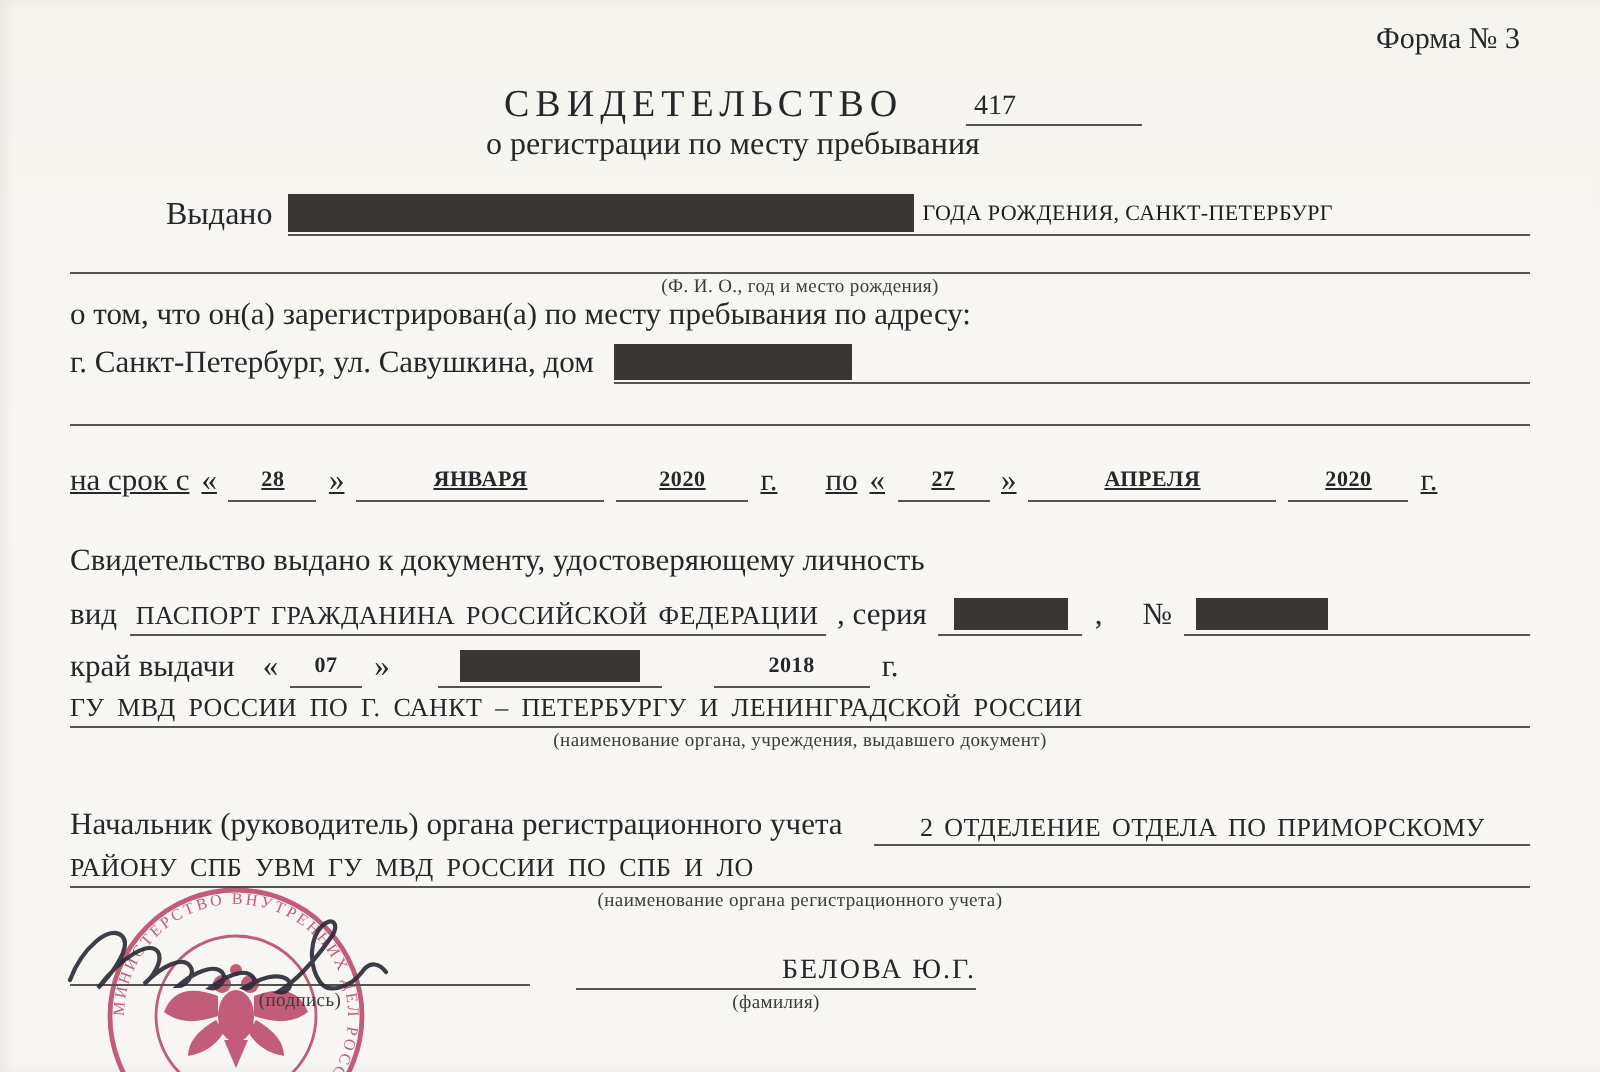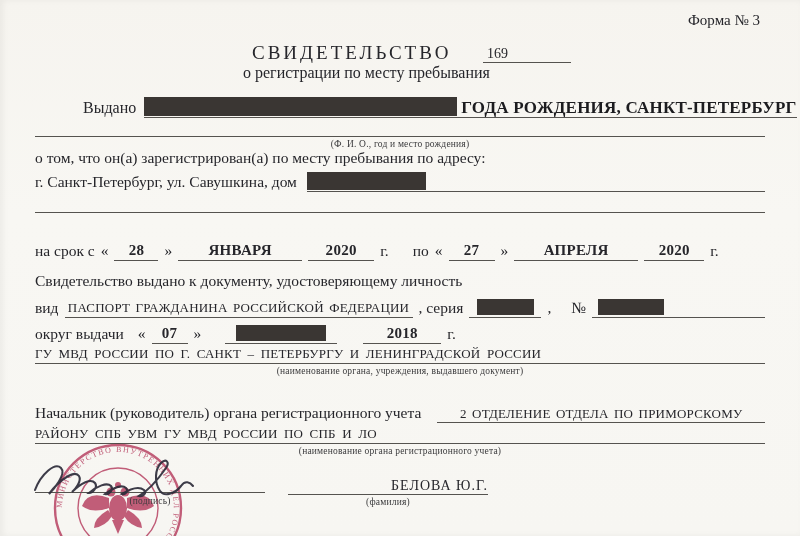--- a/index.html
+++ b/index.html
@@ -11,39 +11,39 @@
     box-shadow:inset 3px 0 6px rgba(0,0,0,.05);
   }
   .abs{position:absolute;}
   .rule{position:absolute;border-top:1px solid #55534f;height:0;}
   .cap{font-size:9.5px;color:#3a3a3c;letter-spacing:.2px;white-space:nowrap;}
   .center{left:0;right:0;text-align:center;}
   .row{position:absolute;display:flex;align-items:flex-end;column-gap:6px;height:22px;white-space:nowrap;}
   .lbl{font-size:15.5px;line-height:20px;}
   .ufield{border-bottom:1px solid #55534f;display:flex;align-items:flex-end;justify-content:center;height:100%;box-sizing:border-box;}
   .ufield.left{justify-content:flex-start;}
-  .val{font-size:15px;font-weight:bold;line-height:19px;letter-spacing:.3px;}
+  .val{font-size:11px;font-weight:bold;line-height:19px;letter-spacing:.3px;}
   .val-n{font-size:13px;line-height:19px;letter-spacing:.2px;word-spacing:2px;}
   .bar{background:#3a3633;display:inline-block;align-self:center;}
   .quote{font-size:15.5px;line-height:20px;}
   .capsline{font-size:13px;letter-spacing:.2px;word-spacing:3px;white-space:nowrap;}
   .title{font-size:19px;letter-spacing:3px;}
   .subtitle{font-size:16px;}
   .formlabel{font-size:15px;}
-  .boldcaps{font-size:17px;font-weight:bold;letter-spacing:.2px;color:#1c1c1f;line-height:19px;}
+  .boldcaps{font-size:11px;font-weight:normal;letter-spacing:.2px;color:#1c1c1f;line-height:19px;}
 </style>
 </head>
 <body>
 
 <div class="page">
 
   <div class="abs formlabel" style="right:40px;top:12px;">Форма № 3</div>
   <div class="abs title" style="left:252px;top:42px;">СВИДЕТЕЛЬСТВО</div>
   <div class="abs ufield" style="left:483px;top:42px;width:88px;height:21px;justify-content:flex-start;padding-left:4px;font-size:14px;">
-    <span>169</span>
+    <span>417</span>
   </div>
   <div class="abs subtitle" style="left:243px;top:64px;">о регистрации по месту пребывания</div>
 
   <div class="row" style="left:83px;right:35px;top:96px;column-gap:8px;">
     <span class="lbl" style="font-size:16px;">Выдано</span>
     <span class="ufield left" style="flex:1;column-gap:4px;">
       <span class="bar" style="width:313px;height:19px;"></span>
       <span class="boldcaps">ГОДА РОЖДЕНИЯ, САНКТ-ПЕТЕРБУРГ</span>
     </span>
   </div>
@@ -53,21 +53,21 @@
   <div class="abs lbl" style="left:35px;top:148px;">о том, что он(а) зарегистрирован(а) по месту пребывания по адресу:</div>
 
   <div class="row" style="left:35px;right:35px;top:170px;column-gap:2px;gap:10px;">
     <span class="lbl">г. Санкт-Петербург, ул. Савушкина, дом</span>
     <span class="ufield left" style="flex:1;">
       <span class="bar" style="width:119px;height:18px;"></span>
     </span>
   </div>
   <div class="rule" style="left:35px;right:35px;top:212px;"></div>
 
-  <div class="row" style="left:35px;right:35px;top:239px;">
+  <div class="row" style="left:35px;right:35px;top:229px;text-decoration:underline;">
     <span class="lbl">на срок с</span>
     <span class="quote">«</span>
     <span class="ufield" style="width:44px;">
         <span class="val">28</span>
       </span>
     <span class="quote">»</span>
     <span class="ufield" style="width:124px;">
         <span class="val">ЯНВАРЯ</span>
       </span>
     <span class="ufield" style="width:66px;">
@@ -103,21 +103,21 @@
       </span>
     <span class="lbl">,</span>
     <span style="width:8px;"></span>
     <span class="lbl">№</span>
     <span class="ufield left" style="flex:1;padding-left:6px;">
         <span class="bar" style="width:66px;height:16px;"></span>
       </span>
   </div>
 
   <div class="row" style="left:35px;top:322px;">
-    <span class="lbl">округ выдачи</span>
+    <span class="lbl">край выдачи</span>
     <span style="width:2px;"></span>
     <span class="quote">«</span>
     <span class="ufield" style="width:36px;">
         <span class="val">07</span>
       </span>
     <span class="quote">»</span>
     <span style="width:12px;"></span>
     <span class="ufield" style="width:112px;">
         <span class="bar" style="width:90px;height:16px;"></span>
       </span>

